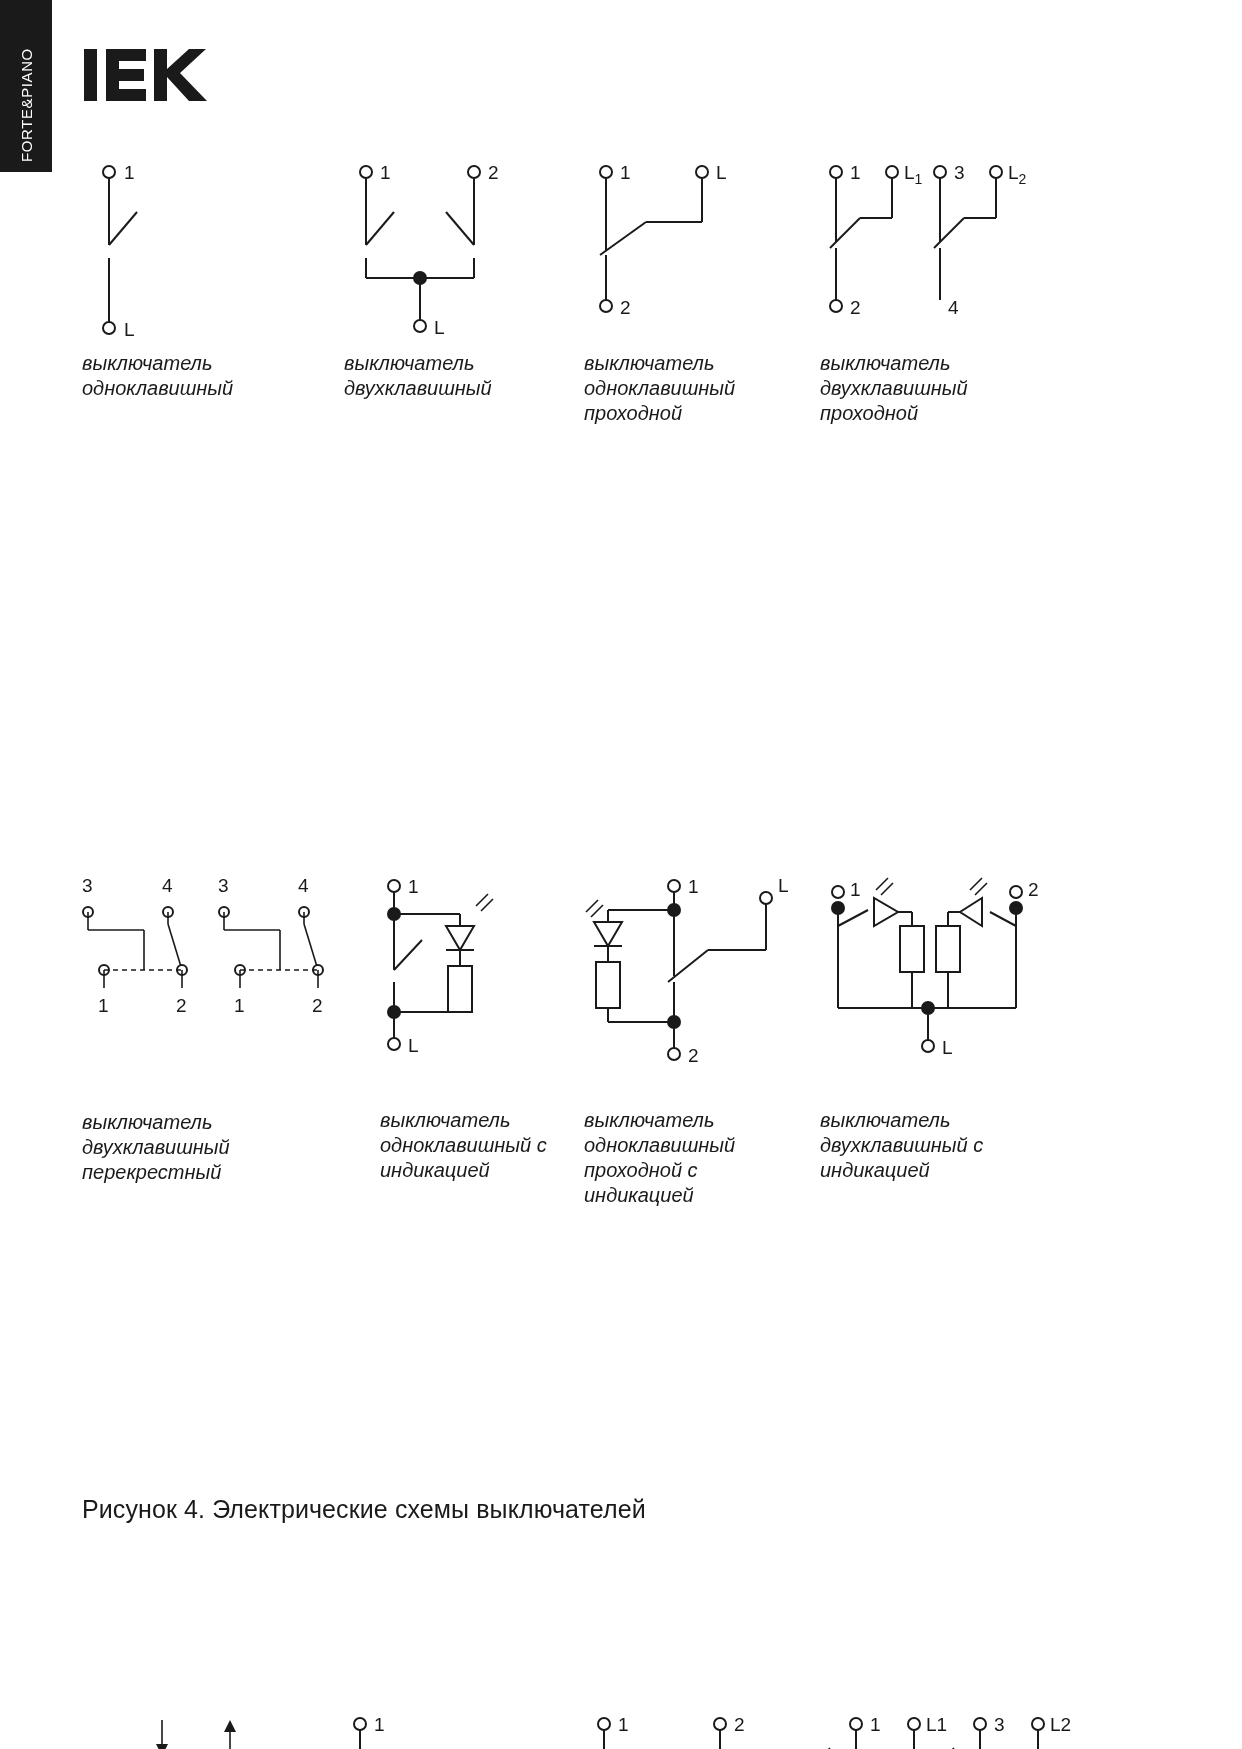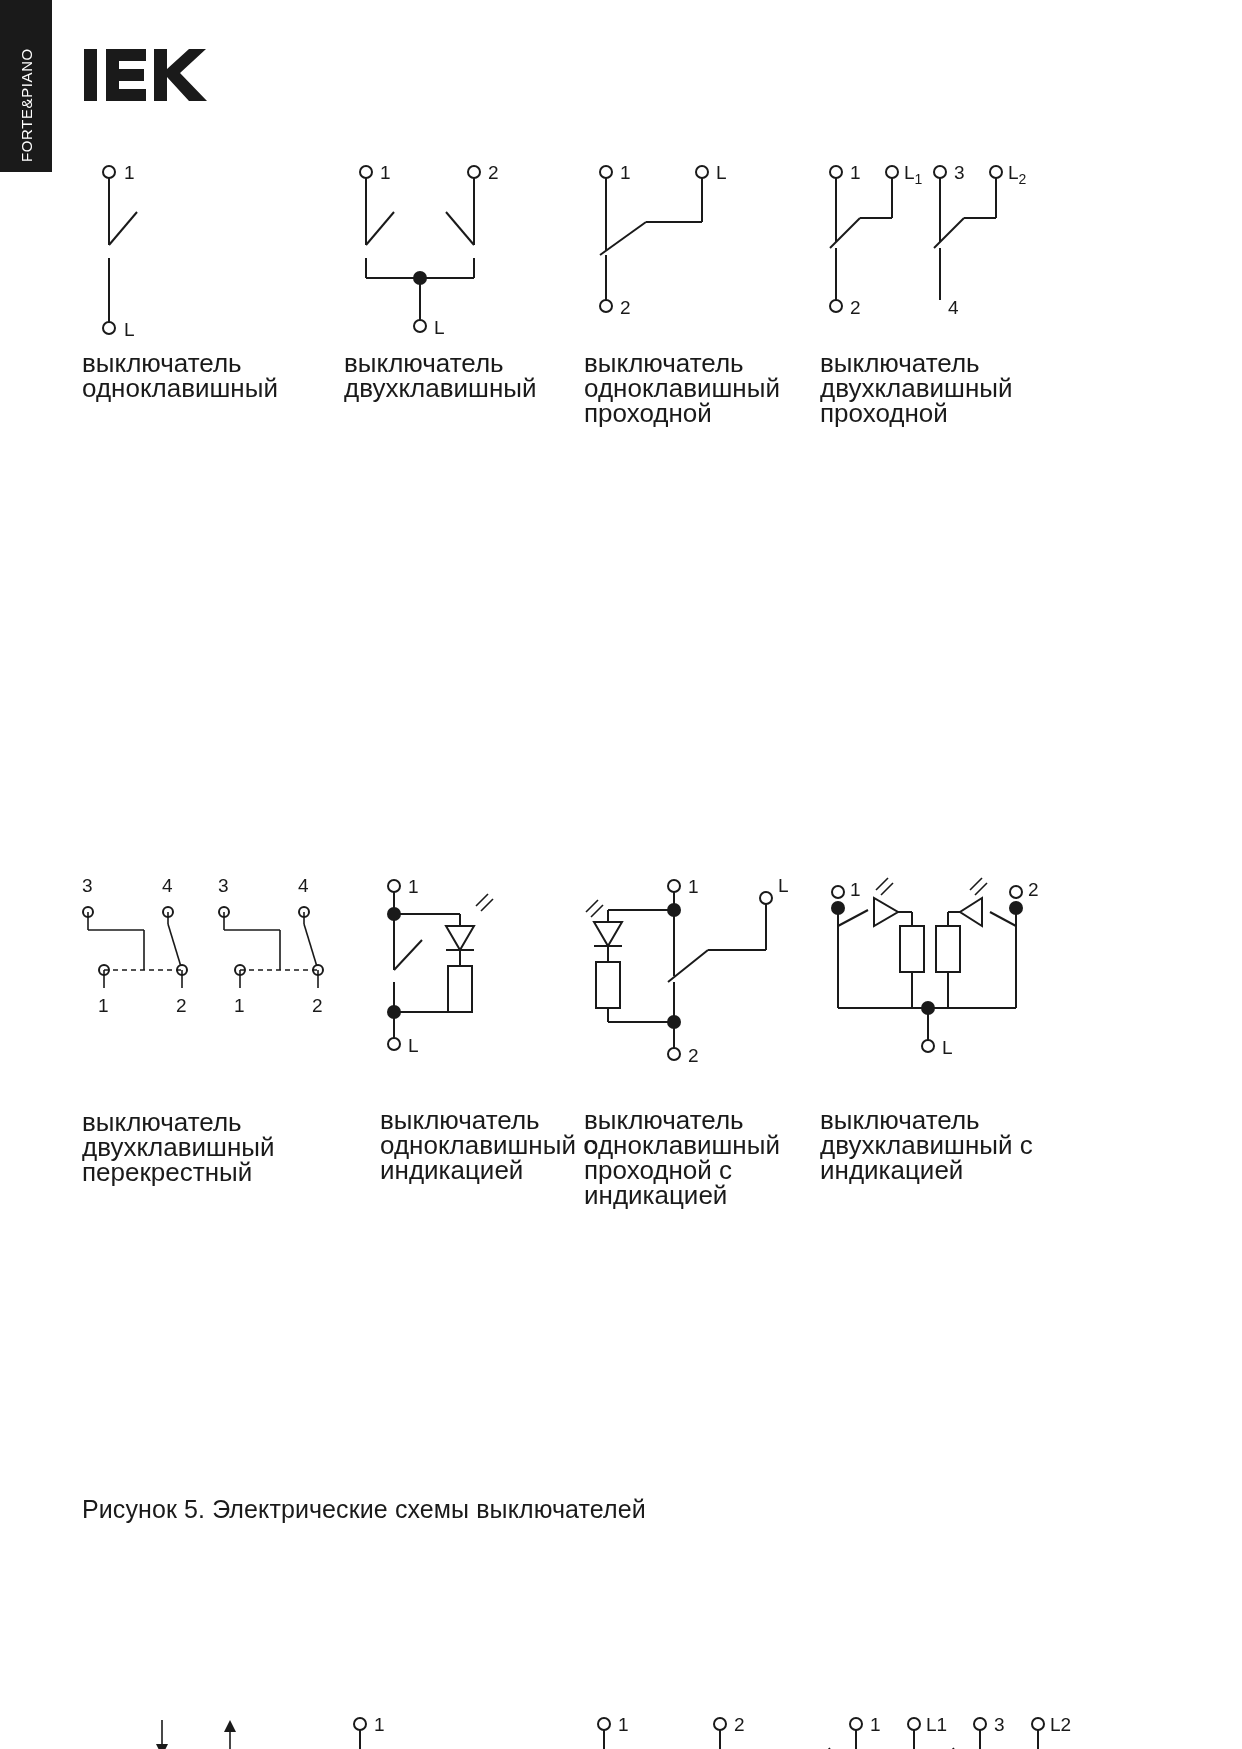--- a/index.html
+++ b/index.html
@@ -70,24 +70,25 @@
   .row-3 { height: 330px; }
 
   .cell {
     position: absolute;
     top: 0;
   }
   .cell .art {
     position: relative;
   }
   .cell .caption {
-    font-size: 26px;
+    font-size: 20px;
     line-height: 25px;
     color: #1a1a1a;
     white-space: pre-line;
+    font-style: italic;
   }
 
   
   .c1 { left: 82px; }
   .c2 { left: 344px; }
   .c3 { left: 584px; }
   .c4 { left: 820px; }
 
   .caption-pad { padding-top: 6px; }
 
@@ -535,13 +536,13 @@
             <line class="ln" x1="19" y1="74" x2="19" y2="86"></line>
             <line class="ln" x1="19" y1="128" x2="36" y2="128"></line>
           </g>
         </svg>
       </div>
 
     </div>
   </div>
 </div>
 
-<div class="figure-title">Рисунок 5. Электрические схемы выключателей</div>
+<div class="figure-title">Рисунок 4. Электрические схемы выключателей</div>
 
 </body></html>

